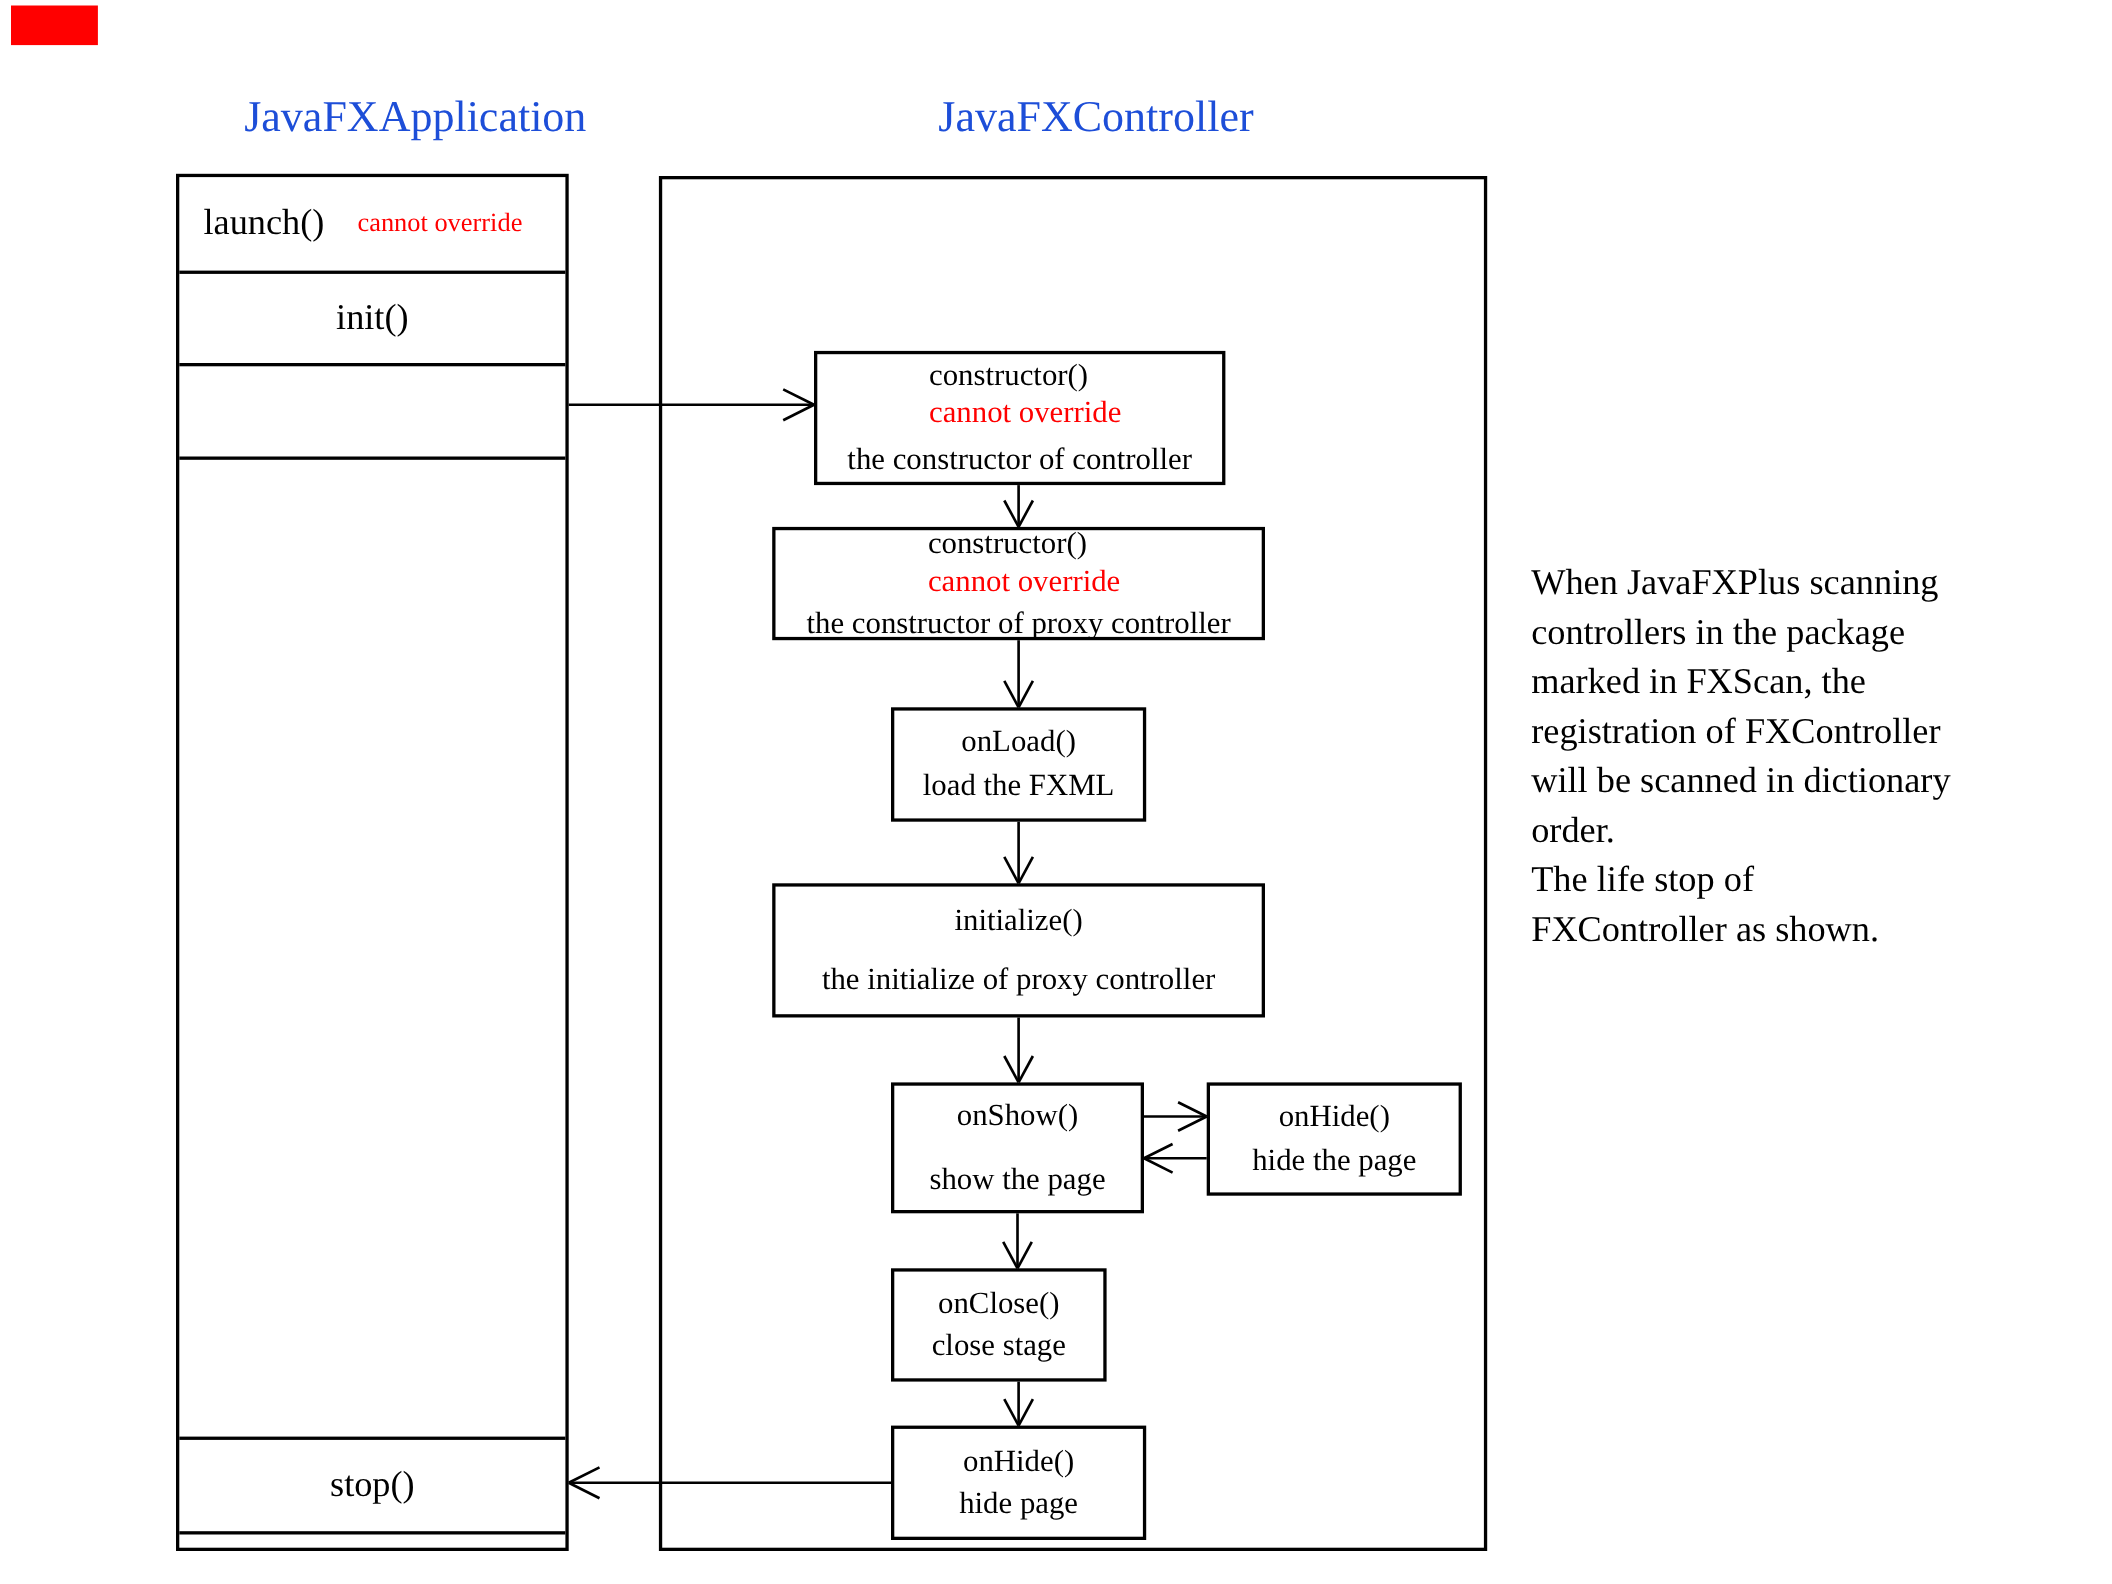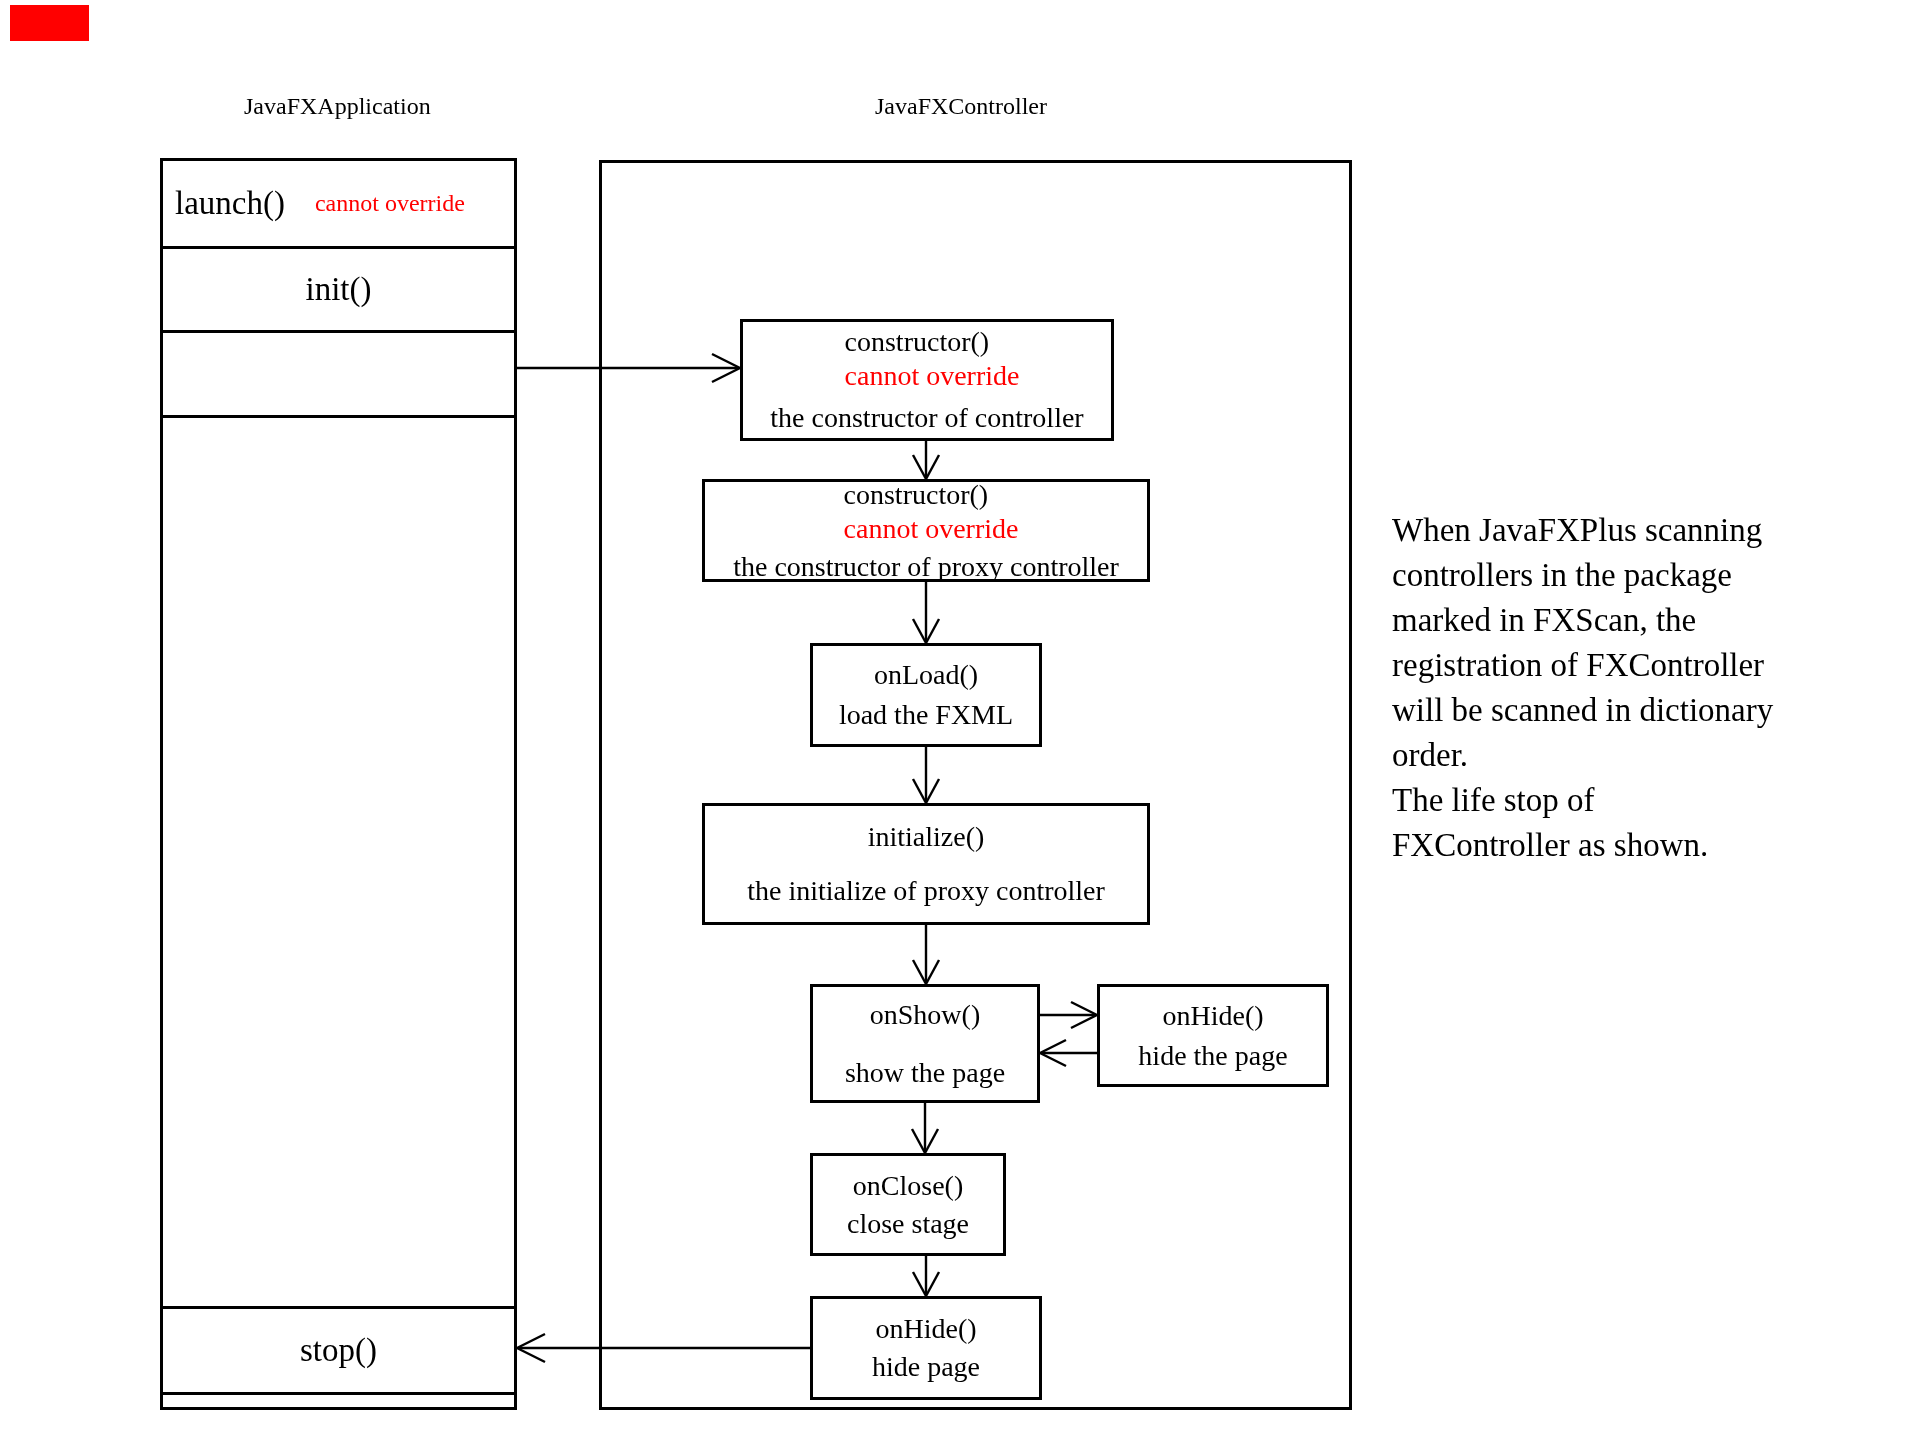--- a/index.html
+++ b/index.html
@@ -10,31 +10,31 @@
     font-family:"Liberation Serif","DejaVu Serif",serif;
     color:#000000;
     overflow:hidden;
   }
   .abs{position:absolute;}
   .red-marker{
     left:10px;top:5px;width:79px;height:36px;
     background:#ff0000;
   }
   .class-title{
-    font-size:24px;line-height:36px;color:#000000;white-space:nowrap;margin-left:22px;
+    font-size:40px;line-height:36px;color:#1d4ed8;white-space:nowrap;
   }
   .class-box{
     box-sizing:border-box;border:3px solid #000;background:#ffffff;
   }
   .sep{left:0;right:0;height:3px;background:#000;}
   .method-row{
     left:0;right:0;display:flex;align-items:center;justify-content:center;
     font-size:33px;color:#000;
   }
-  .method-row.left-align{justify-content:flex-start;padding-left:12px;text-align:center;}
+  .method-row.left-align{justify-content:flex-start;padding-left:22px;text-align:center;}
   .note-red{
     color:#ff0000;font-size:24px;margin-left:30px;white-space:nowrap;
   }
   .flow-box{
     box-sizing:border-box;border:3px solid #000;background:#ffffff;
     display:flex;flex-direction:column;align-items:center;justify-content:center;
     font-size:28px;line-height:34px;text-align:center;color:#000;
   }
   .flow-box .l1{display:flex;flex-direction:column;align-items:baseline;white-space:nowrap;}
   .flow-box .l1 .note{color:#ff0000;margin-left:10px;}

